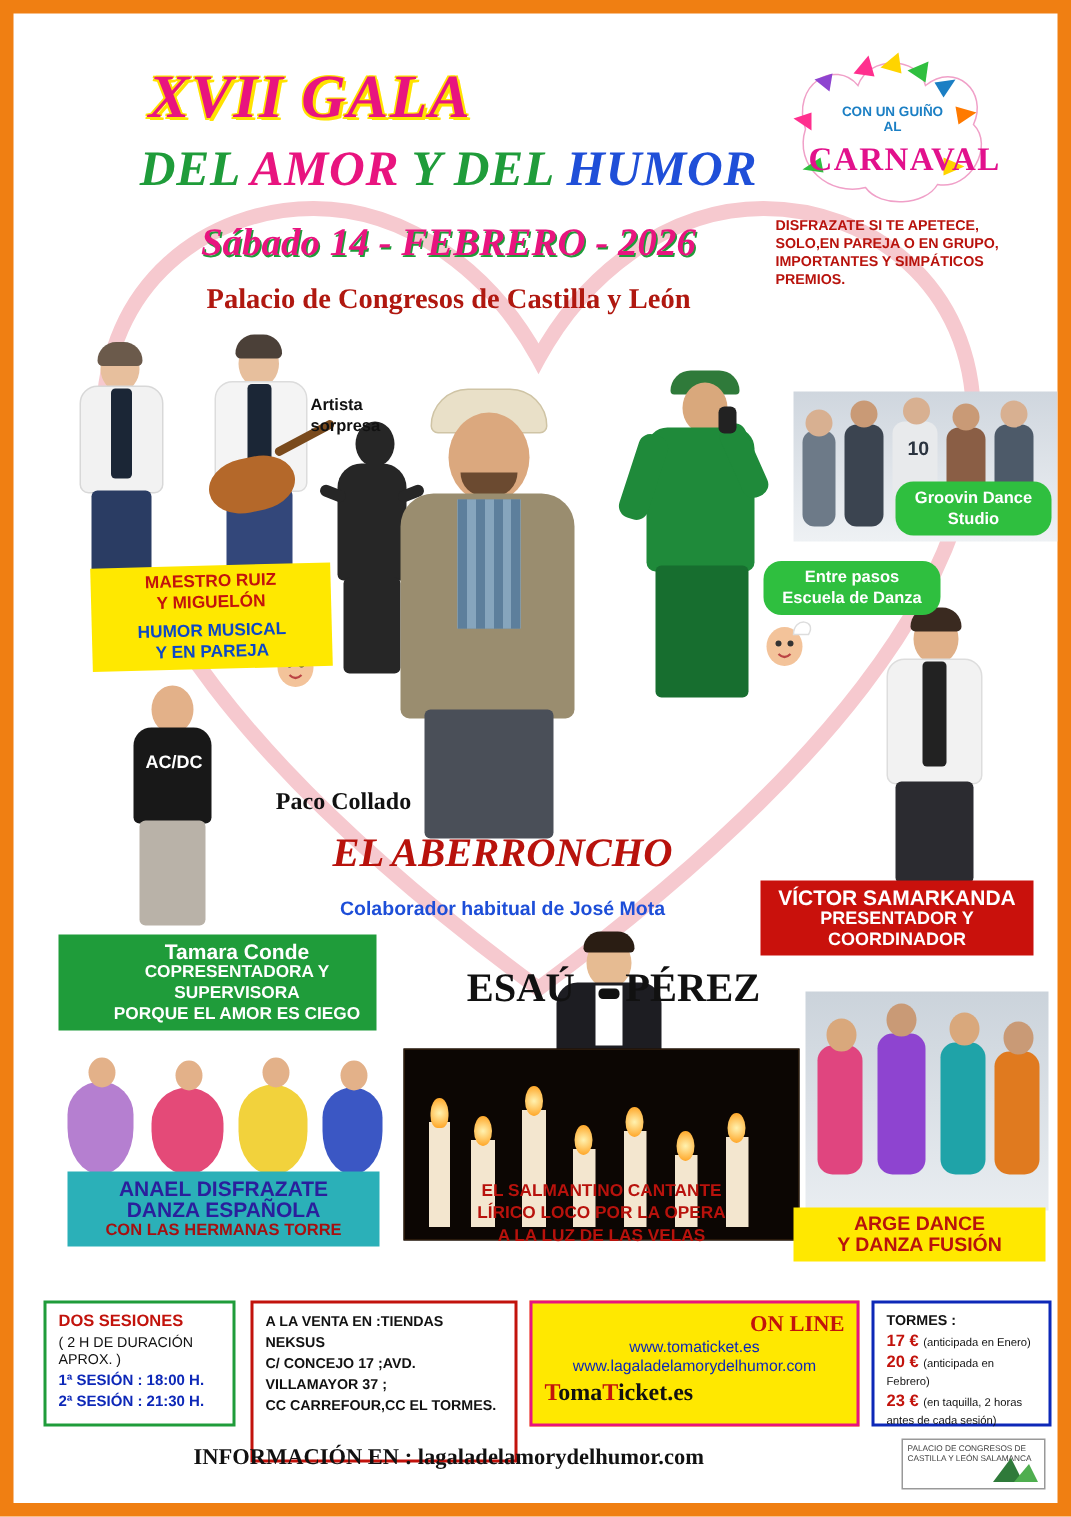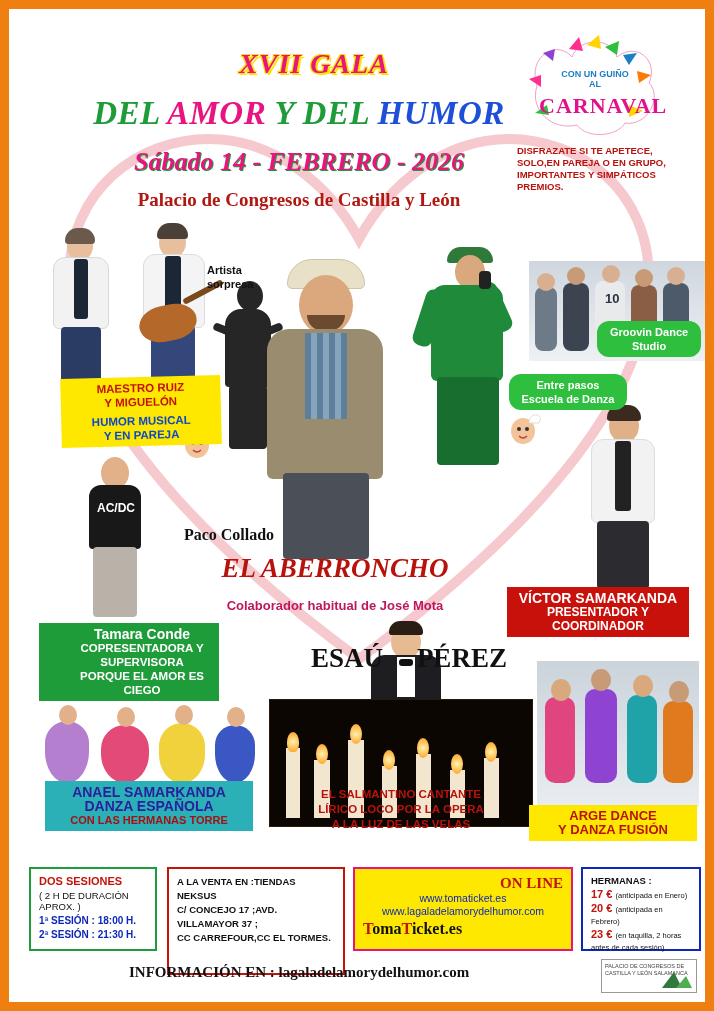--- a/index.html
+++ b/index.html
@@ -22,24 +22,23 @@
   
   .heart-wm {
     position:absolute; left:40px; top:110px; width:620px; height:560px;
     pointer-events:none;
   }
   .heart-wm svg { width:100%; height:100%; }
 
   
   #title-main {
     position:absolute; left:90px; top:32px; width:430px;
-    text-align:center;
     font-family:"Liberation Serif", serif;
     font-weight:bold; font-style:italic;
-    font-size:28px; line-height:46px;
+    font-size:41px; line-height:46px;
     color:#e8147f;
     letter-spacing:1px;
     text-shadow:2px 2px 0 #ffe200, -1px -1px 0 #ffe200, 1px -1px 0 #ffe200, -1px 1px 0 #ffe200;
   }
   #title-sub {
     position:absolute; left:55px; top:86px; width:470px;
     text-align:center;
     font-family:"Liberation Serif", serif;
     font-weight:bold; font-style:italic;
     font-size:33px; line-height:36px;
@@ -140,28 +139,28 @@
     color:#111; font-size:16px; background:transparent;
     font-family:"Liberation Serif", serif;
   }
   #lbl-aberroncho {
     left:168px; top:548px; width:316px;
     color:#b8120c; font-size:27px; background:transparent;
     font-family:"Liberation Serif", serif; font-style:italic;
   }
   #lbl-aberroncho-sub {
     left:168px; top:586px; width:316px;
-    color:#be185d; font-size:13px; background:transparent;
+    color:#1d4ed8; font-size:13px; background:transparent;
   }
   #lbl-victor {
     left:498px; top:578px; width:182px;
     background:#c9110c; color:#ffffff; font-size:12px;
   }
   #lbl-tamara {
-    left:30px; top:614px; width:180px;
+    left:30px; top:614px; width:212px;
     background:#1f9c3a; color:#ffffff; font-size:11.5px;padding-left:32px;
   }
   #lbl-tamara .t1 { font-size:14px; color:#ffffff; }
   #lbl-esau {
     left:282px; top:638px; width:236px;
     color:#111; font-size:27px; background:transparent;
     font-family:"Liberation Serif", serif;
   }
   #lbl-anael {
     left:36px; top:772px; width:208px;
@@ -439,21 +438,21 @@
     <span>PÉREZ</span>
   </div>
 
   <div id="candle-text">
     <div>EL SALMANTINO CANTANTE</div>
     <div>LÍRICO LOCO POR LA  OPERA</div>
     <div>A LA LUZ DE LAS VELAS</div>
   </div>
 
   <div class="label-box" id="lbl-anael">
-    <div>ANAEL SAMARKANDA</div>
+    <div>ANAEL DISFRAZATE</div>
     <div>DANZA ESPAÑOLA</div>
     <div class="sm">CON LAS HERMANAS TORRE</div>
   </div>
 
   <div class="label-box" id="lbl-arge">
     <div>ARGE DANCE</div>
     <div>Y DANZA FUSIÓN</div>
   </div>
 
   <div class="infobox" id="box1">
@@ -472,21 +471,21 @@
   <div class="infobox" id="box3">
     <div class="h">ON LINE</div>
     <div class="u">www.tomaticket.es</div>
     <div class="u">www.lagaladelamorydelhumor.com</div>
     <div class="tt">
       <span class="r">T</span><span class="k">oma</span><span class="r">T</span><span class="k">icket.es</span>
     </div>
   </div>
 
   <div class="infobox" id="box4">
-    <div class="h">HERMANAS :</div>
+    <div class="h">TORMES :</div>
     <div class="row">
       <span>17 €</span>
       <span class="n">(anticipada en Enero)</span>
     </div>
     <div class="row">
       <span>20 €</span>
       <span class="n">(anticipada en Febrero)</span>
     </div>
     <div class="row">
       <span>23 €</span>

